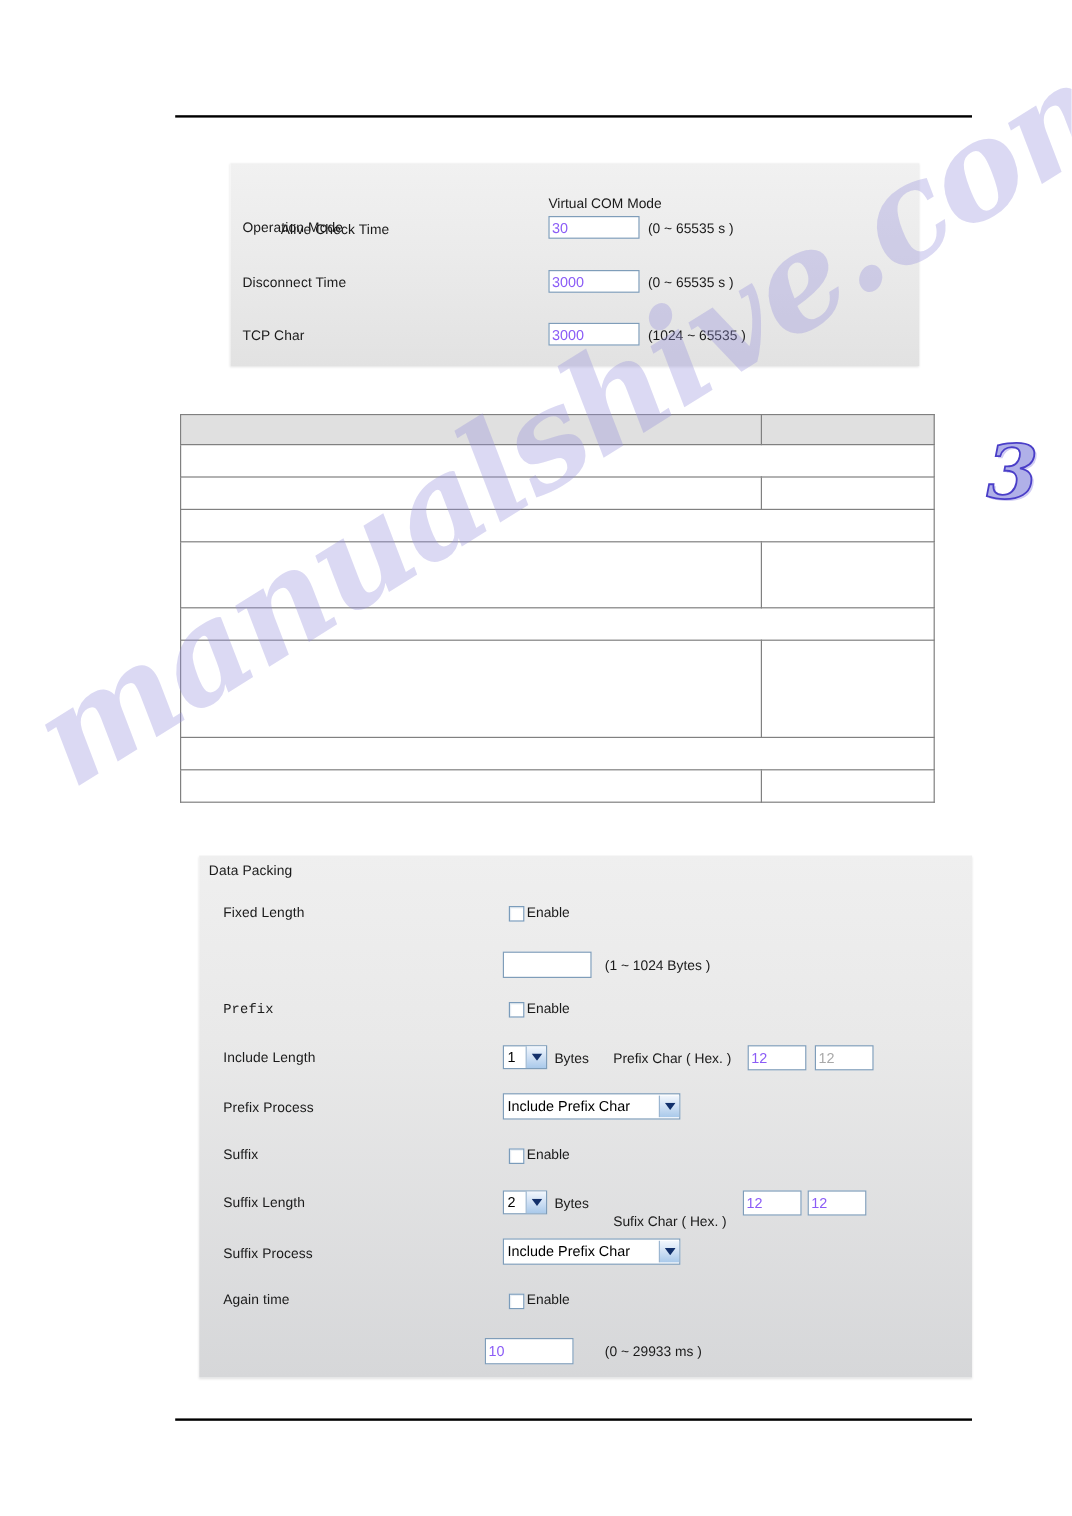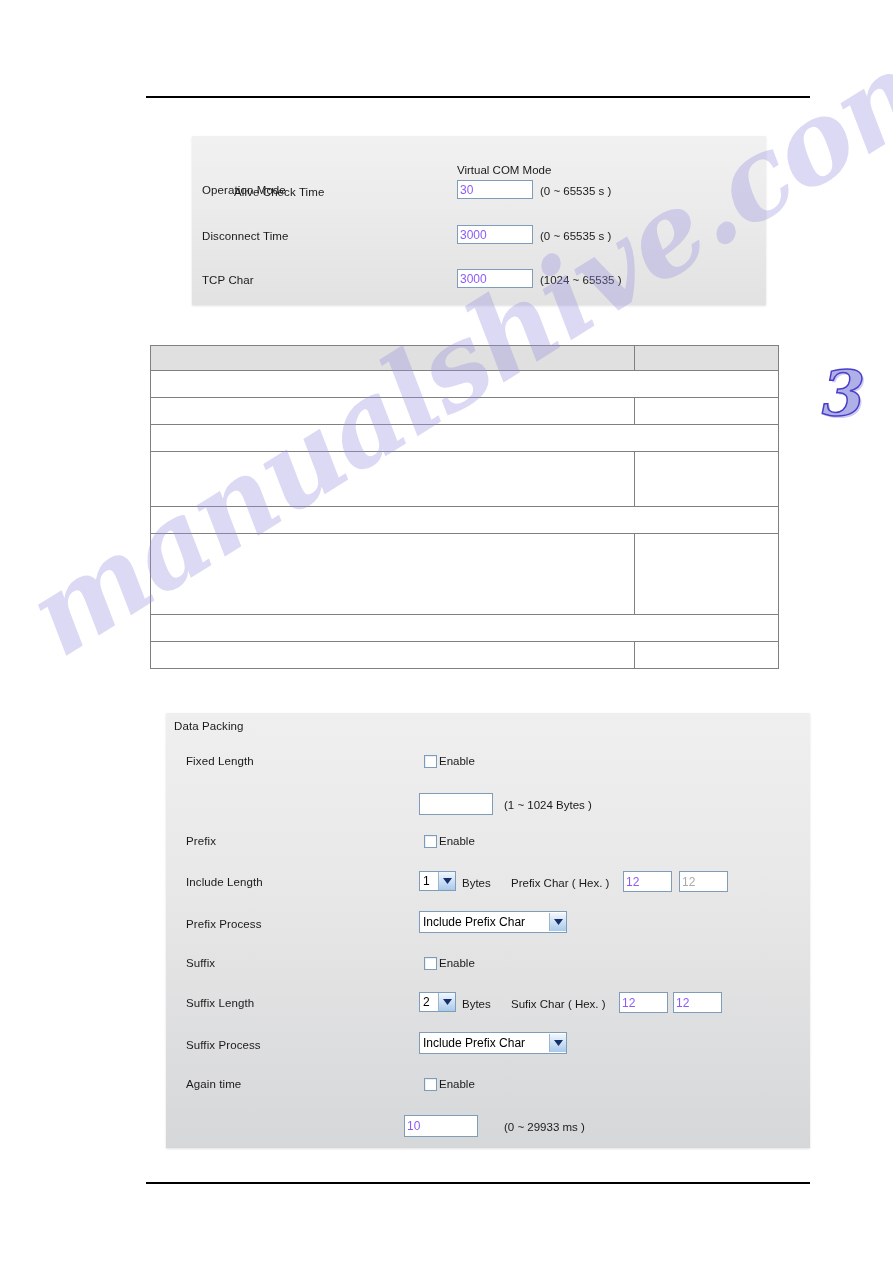--- a/index.html
+++ b/index.html
@@ -258,21 +258,21 @@
   <div class="field-label" style="left:8px; top:7px;">Data Packing</div>
 
   <div class="field-label" style="left:20px; top:42px;">Fixed Length</div>
   <div class="chk-wrap" style="left:258px; top:42px;">
     <span class="chk"></span>
     <span class="chk-label">Enable</span>
   </div>
   <input class="txtbox empty-box" style="left: 253px; top: 80px; width: 74px; height: 22px;" value="">
   <div class="hint" style="left:338px; top:86px;">(1 ~ 1024 Bytes )</div>
 
-  <div class="field-label" style="left:20px; top:122px;">Prefix</div>
+  <div class="field-label" style="left:20px; top:122px;font-family:Liberation Mono, monospace;">Prefix</div>
   <div class="chk-wrap" style="left:258px; top:122px;">
     <span class="chk"></span>
     <span class="chk-label">Enable</span>
   </div>
 
   <div class="field-label" style="left:20px; top:163px;">Include Length</div>
   <div class="sel" style="left:253px; top:158px; width:37px;">
     <span class="sel-text">1</span>
     <span class="sel-arrow">
       <svg width="9" height="6" viewBox="0 0 9 6">
@@ -304,21 +304,21 @@
   <div class="field-label" style="left:20px; top:284px;">Suffix Length</div>
   <div class="sel" style="left:253px; top:279px; width:37px;">
     <span class="sel-text">2</span>
     <span class="sel-arrow">
       <svg width="9" height="6" viewBox="0 0 9 6">
           <path d="M0 0 L9 0 L4.5 6 Z" fill="#12306b"></path>
         </svg>
     </span>
   </div>
   <div class="hint" style="left:296px; top:285px;">Bytes</div>
-  <div class="hint" style="left:345px; top:285px;">Sufix Char ( Hex. )</div>
+  <div class="hint" style="left:345px; top:300px;">Sufix Char ( Hex. )</div>
   <input class="txtbox" style="left: 453px; top: 279px; width: 49px; height: 21px;" value="12">
   <input class="txtbox" style="left: 507px; top: 279px; width: 49px; height: 21px;" value="12">
 
   <div class="field-label" style="left:20px; top:326px;">Suffix Process</div>
   <div class="sel" style="left:253px; top:319px; width:148px; height:22px;">
     <span class="sel-text">Include Prefix Char</span>
     <span class="sel-arrow">
       <svg width="9" height="6" viewBox="0 0 9 6">
           <path d="M0 0 L9 0 L4.5 6 Z" fill="#12306b"></path>
         </svg>

